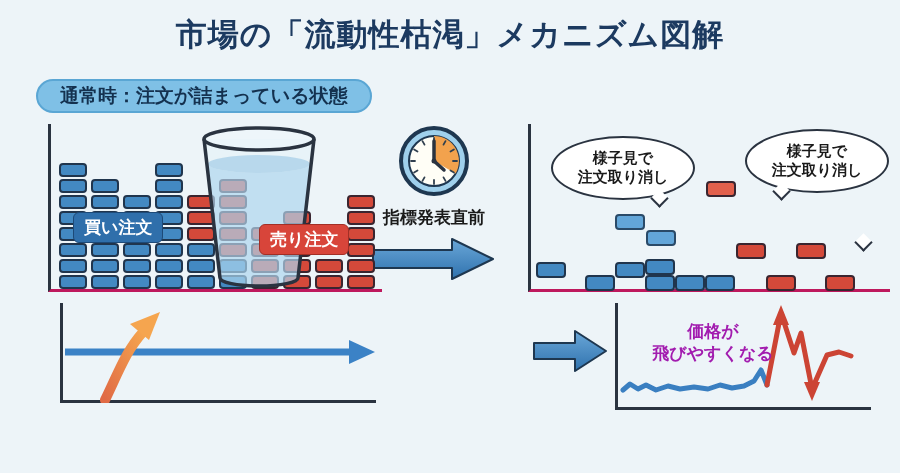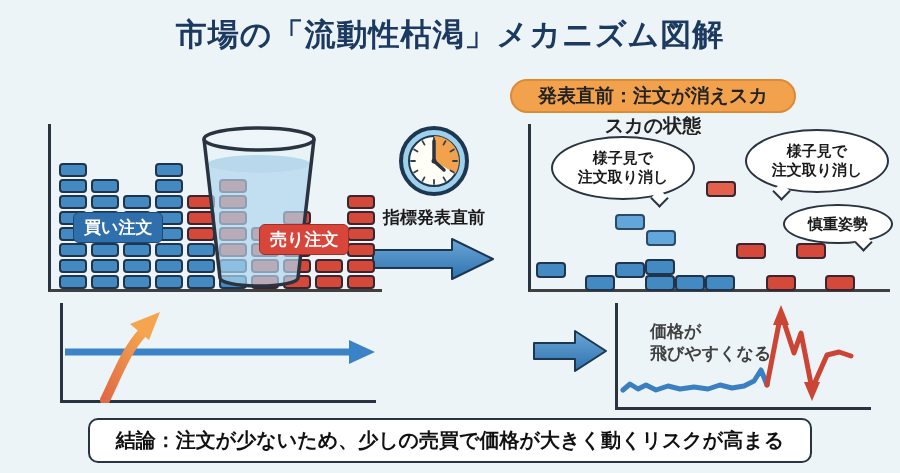--- a/index.html
+++ b/index.html
@@ -24,21 +24,21 @@
     font-size:19px; font-weight:bold; color:#14314f;
     text-align:center;
   }
   .pill-blue  { left:36px;  top:79px; background:#7fc0e6; border:2px solid #5aa6d4; }
   .pill-orange{ left:510px; top:79px; background:#f2a24d; border:2px solid #dd8a35; color:#222; }
 
   
   .panel {
     position:absolute;
     border-left:3px solid #2a3340;
-    border-bottom:3px solid #404040;
+    border-bottom:3px solid #be185d;
     padding-left:8px;
   }
   .panel-left  { left:48px;  top:124px; width:334px; height:168px; }
   .panel-right { left:528px; top:124px; width:362px; height:168px; }
 
   .block {
     position:absolute; width:28px; height:14px;
     border:2px solid #20354d; border-radius:4px;
   }
   .blk-blue   { background:#4389c2; }
@@ -87,42 +87,42 @@
     border-left:3px solid #2a3340; border-bottom:3px solid #2a3340;
   }
   .mini-left  { left:60px;  top:303px; width:316px; height:100px; }
   .mini-right { left:615px; top:303px; width:256px; height:107px; }
 
   .activity-label {
     position:absolute; left:105px; top:18px;
     font-size:18px; font-weight:bold; color:#1a1a1a; white-space:nowrap;
   }
   .price-label {
-    position:absolute; left:32px; top:18px; width:150px;
-    font-size:17px; font-weight:bold; color:#404040;
-    white-space:pre-line; line-height:1.3;
+    position:absolute; left:20px; top:18px; width:150px;
+    font-size:17px; font-weight:bold; color:#a21caf;
+    text-align:center; white-space:pre-line; line-height:1.3;
   }
   .small-arrow { position:absolute; left:533px; top:327px; }
 
   
   .conclusion {
     position:absolute; left:88px; top:418px; width:724px; height:45px;
     background:#ffffff; border:2.5px solid #2a3340; border-radius:10px;
     display:flex; align-items:center; justify-content:center;
     font-size:20px; font-weight:bold; color:#111; white-space:nowrap;
   }
 </style>
 </head>
 <body>
 
 <div class="stage">
 
   <div class="title">市場の「流動性枯渇」メカニズム図解</div>
 
-  <div class="pill pill-orange">発表直前：注文が消えスカスカの状態</div>
+  <div class="pill pill-blue">通常時：注文が詰まっている状態</div>
 
   <div class="panel panel-left">
     <div style="position:absolute; inset:0; z-index:1;">
         <div class="block blk-blue" style="left: 8px; bottom: 0px; width: 28px; height: 14px;"></div>
         <div class="block blk-blue" style="left: 8px; bottom: 16px; width: 28px; height: 14px;"></div>
         <div class="block blk-blue" style="left: 8px; bottom: 32px; width: 28px; height: 14px;"></div>
         <div class="block blk-blue" style="left: 8px; bottom: 48px; width: 28px; height: 14px;"></div>
         <div class="block blk-blue" style="left: 8px; bottom: 64px; width: 28px; height: 14px;"></div>
         <div class="block blk-blue" style="left: 8px; bottom: 80px; width: 28px; height: 14px;"></div>
         <div class="block blk-blue" style="left: 8px; bottom: 96px; width: 28px; height: 14px;"></div>
@@ -245,21 +245,20 @@
         <div class="block rblock blk-red" style="left: 265px; top: 119px;"></div>
         <div class="block rblock blk-red" style="left: 294px; top: 151px;"></div>
       </div>
 
     <div class="bubble bubble1">様子見で
 注文取り消し</div>
     <div class="bubble-tail tail1"></div>
     <div class="bubble bubble2">様子見で
 注文取り消し</div>
     <div class="bubble-tail tail2"></div>
-    <div class="bubble bubble3">慎重姿勢</div>
     <div class="bubble-tail tail3"></div>
   </div>
 
   <div class="mini-panel mini-left">
     <svg width="316" height="100" viewBox="0 0 316 100" style="position:absolute;left:0;top:0;">
       <defs>
         <linearGradient id="gO" x1="0" y1="1" x2="1" y2="0">
           <stop offset="0" stop-color="#e06a45"></stop>
             <stop offset="1" stop-color="#f5a54f"></stop>
         </linearGradient>
@@ -279,15 +278,14 @@
     <svg width="256" height="107" viewBox="0 0 256 107" style="position:absolute;left:0;top:0;">
       <polyline points="5,87 12,81 20,86 28,82 38,87 50,83 62,86 76,84 90,86 102,82 114,85 126,83 136,78 143,67 149,82" fill="none" stroke="#3a7fc1" stroke-width="5" stroke-linejoin="round" stroke-linecap="round"></polyline>
       <polyline points="149,82 163,10 176,50 183,30 194,86 209,52 221,49 233,53" fill="none" stroke="#cc4434" stroke-width="5" stroke-linejoin="round" stroke-linecap="round"></polyline>
       <polygon points="155,22 163,2 171,22" fill="#cc4434"></polygon>
       <polygon points="186,79 202,79 194,98" fill="#cc4434"></polygon>
     </svg>
     <div class="price-label">価格が
 飛びやすくなる</div>
   </div>
 
-  <div class="conclusion">結論：注文が少ないため、少しの売買で価格が大きく動くリスクが高まる</div>
 
 </div>
 
 </body></html>

